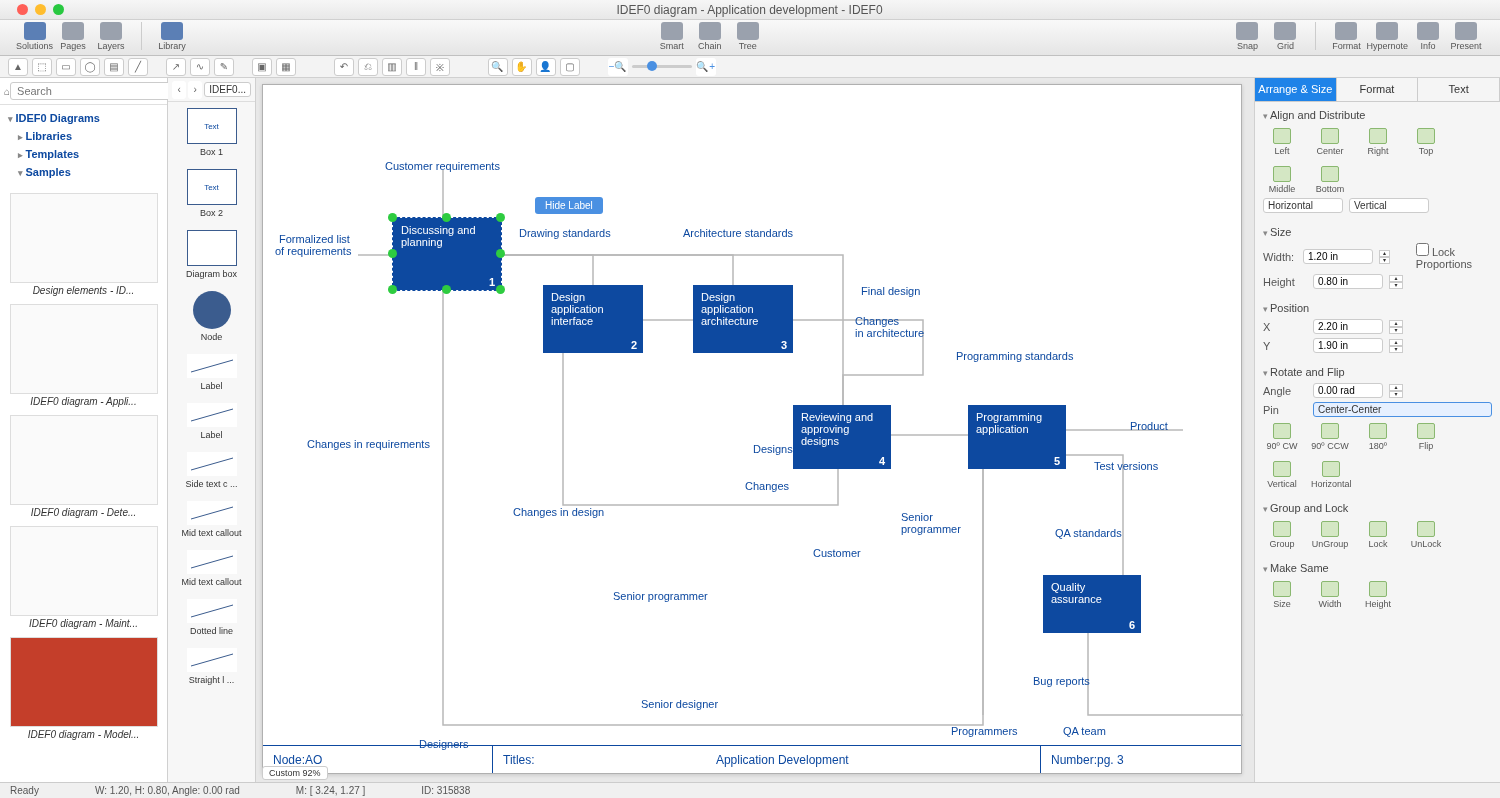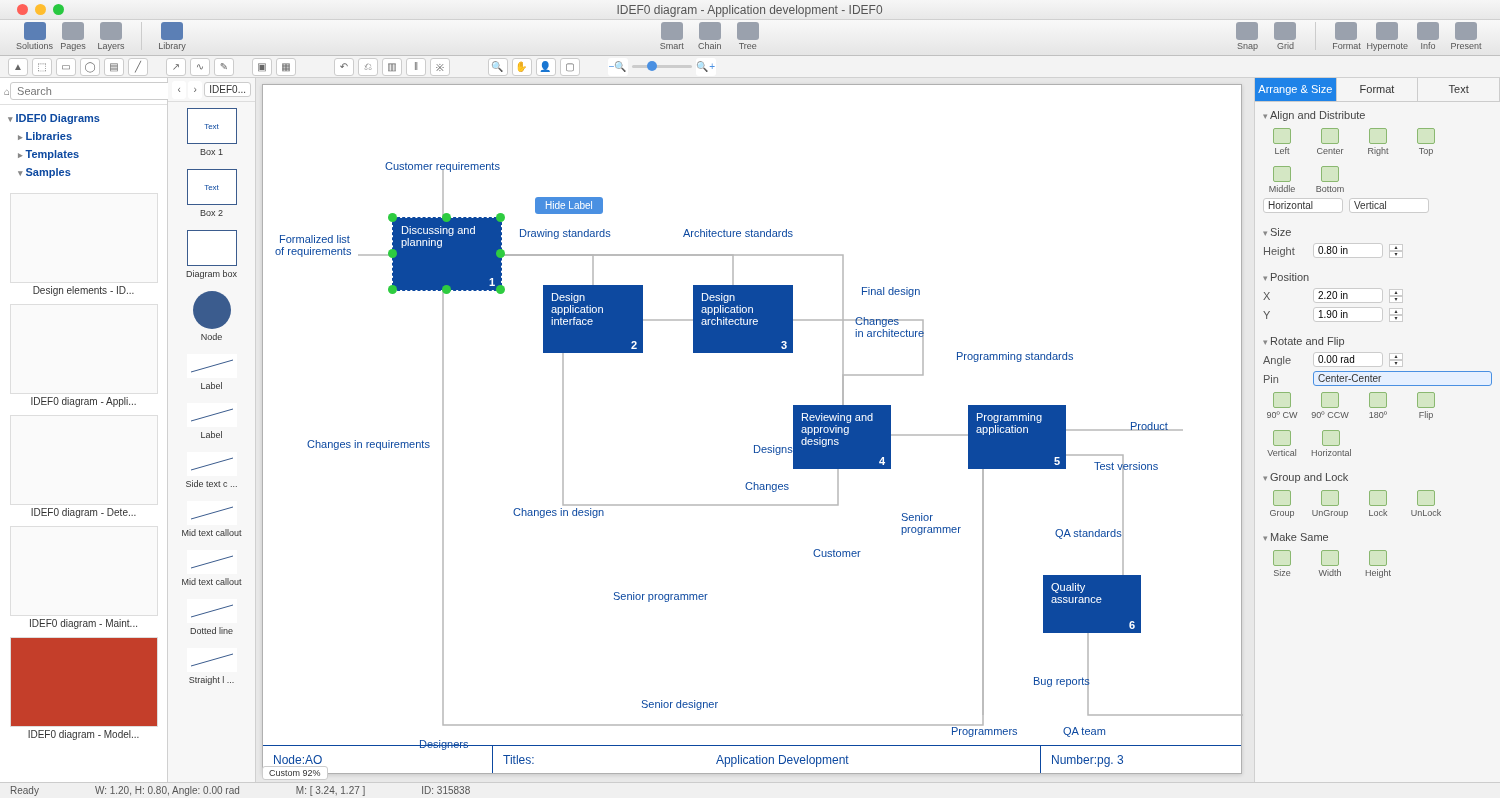--- a/index.html
+++ b/index.html
@@ -32,21 +32,21 @@
   .main { display:flex; height: calc(798px - 20px - 36px - 22px - 16px); }
   .sidebar-left { width:168px; background:#fff; border-right:1px solid #d0d0d0; display:flex; flex-direction:column;}
   .search-row{display:flex;align-items:center;padding:4px;border-bottom:1px solid #e0e0e0;}
   .search-input{flex:1;border:1px solid #ccc;border-radius:3px;padding:2px 18px 2px 6px;font-size:11px;background:#fff;color:#999;}
   .tree{padding:4px 0;font-size:11px;}
   .tree-item{padding:3px 8px;color:#0d49a0;cursor:pointer;font-weight:600;}
   .tree-item.lvl1{padding-left:18px;font-weight:700;}
   .tree-item.root{font-weight:700;padding-left:8px;}
   .tri::before{content:"▸";color:#888;margin-right:3px;font-size:9px;}
   .tri.open::before{content:"▾";}
-  .samples{flex:1;overflow:auto;padding:4px;}
+  .samples{flex:1;overflow:auto;padding:4px;font-style:italic;}
   .sample-thumb{width:148px;height:90px;border:1px solid #ddd;background:#fafafa;margin:4px auto 2px;position:relative;}
   .sample-thumb.red{background:#c43e2a;}
   .sample-label{text-align:center;font-size:10px;color:#333;margin-bottom:8px;}
 
   
   .lib-panel{width:88px;background:#f7f7f7;border-right:1px solid #d0d0d0;overflow:auto;position:relative;}
   .lib-nav{height:24px;display:flex;align-items:center;border-bottom:1px solid #ddd;padding:0 4px;gap:2px;}
   .lib-tab{flex:1;font-size:10px;border:1px solid #ccc;border-radius:3px;padding:1px 4px;background:#fff;}
   .lib-item{display:flex;flex-direction:column;align-items:center;padding:6px 2px;}
   .lib-shape{width:50px;height:36px;border:1px solid #3b5c8e;background:#fff;display:flex;align-items:center;justify-content:center;color:#0d49a0;font-size:8px;}
@@ -469,20 +469,29 @@
           </div>
         <div class="form-row">
           <div class="combo">Horizontal</div>
           <div class="combo">Vertical</div>
         </div>
       </div>
 
       <div class="sect">
         <div class="sect-h">Size</div>
         <div class="form-row">
+            <label>Width:</label>
+            <input type="text" value="1.20 in" style="">
+            <div class="stepper">
+              <span>▴</span>
+              <span>▾</span>
+            </div>
+          <label style="margin-left:20px;width:auto;"><input type="checkbox" style=""> <span>Lock Proportions</span></label>
+        </div>
+        <div class="form-row">
             <label>Height</label>
             <input type="text" value="0.80 in" style="">
             <div class="stepper">
               <span>▴</span>
               <span>▾</span>
             </div>
           </div>
       </div>
 
       <div class="sect">

